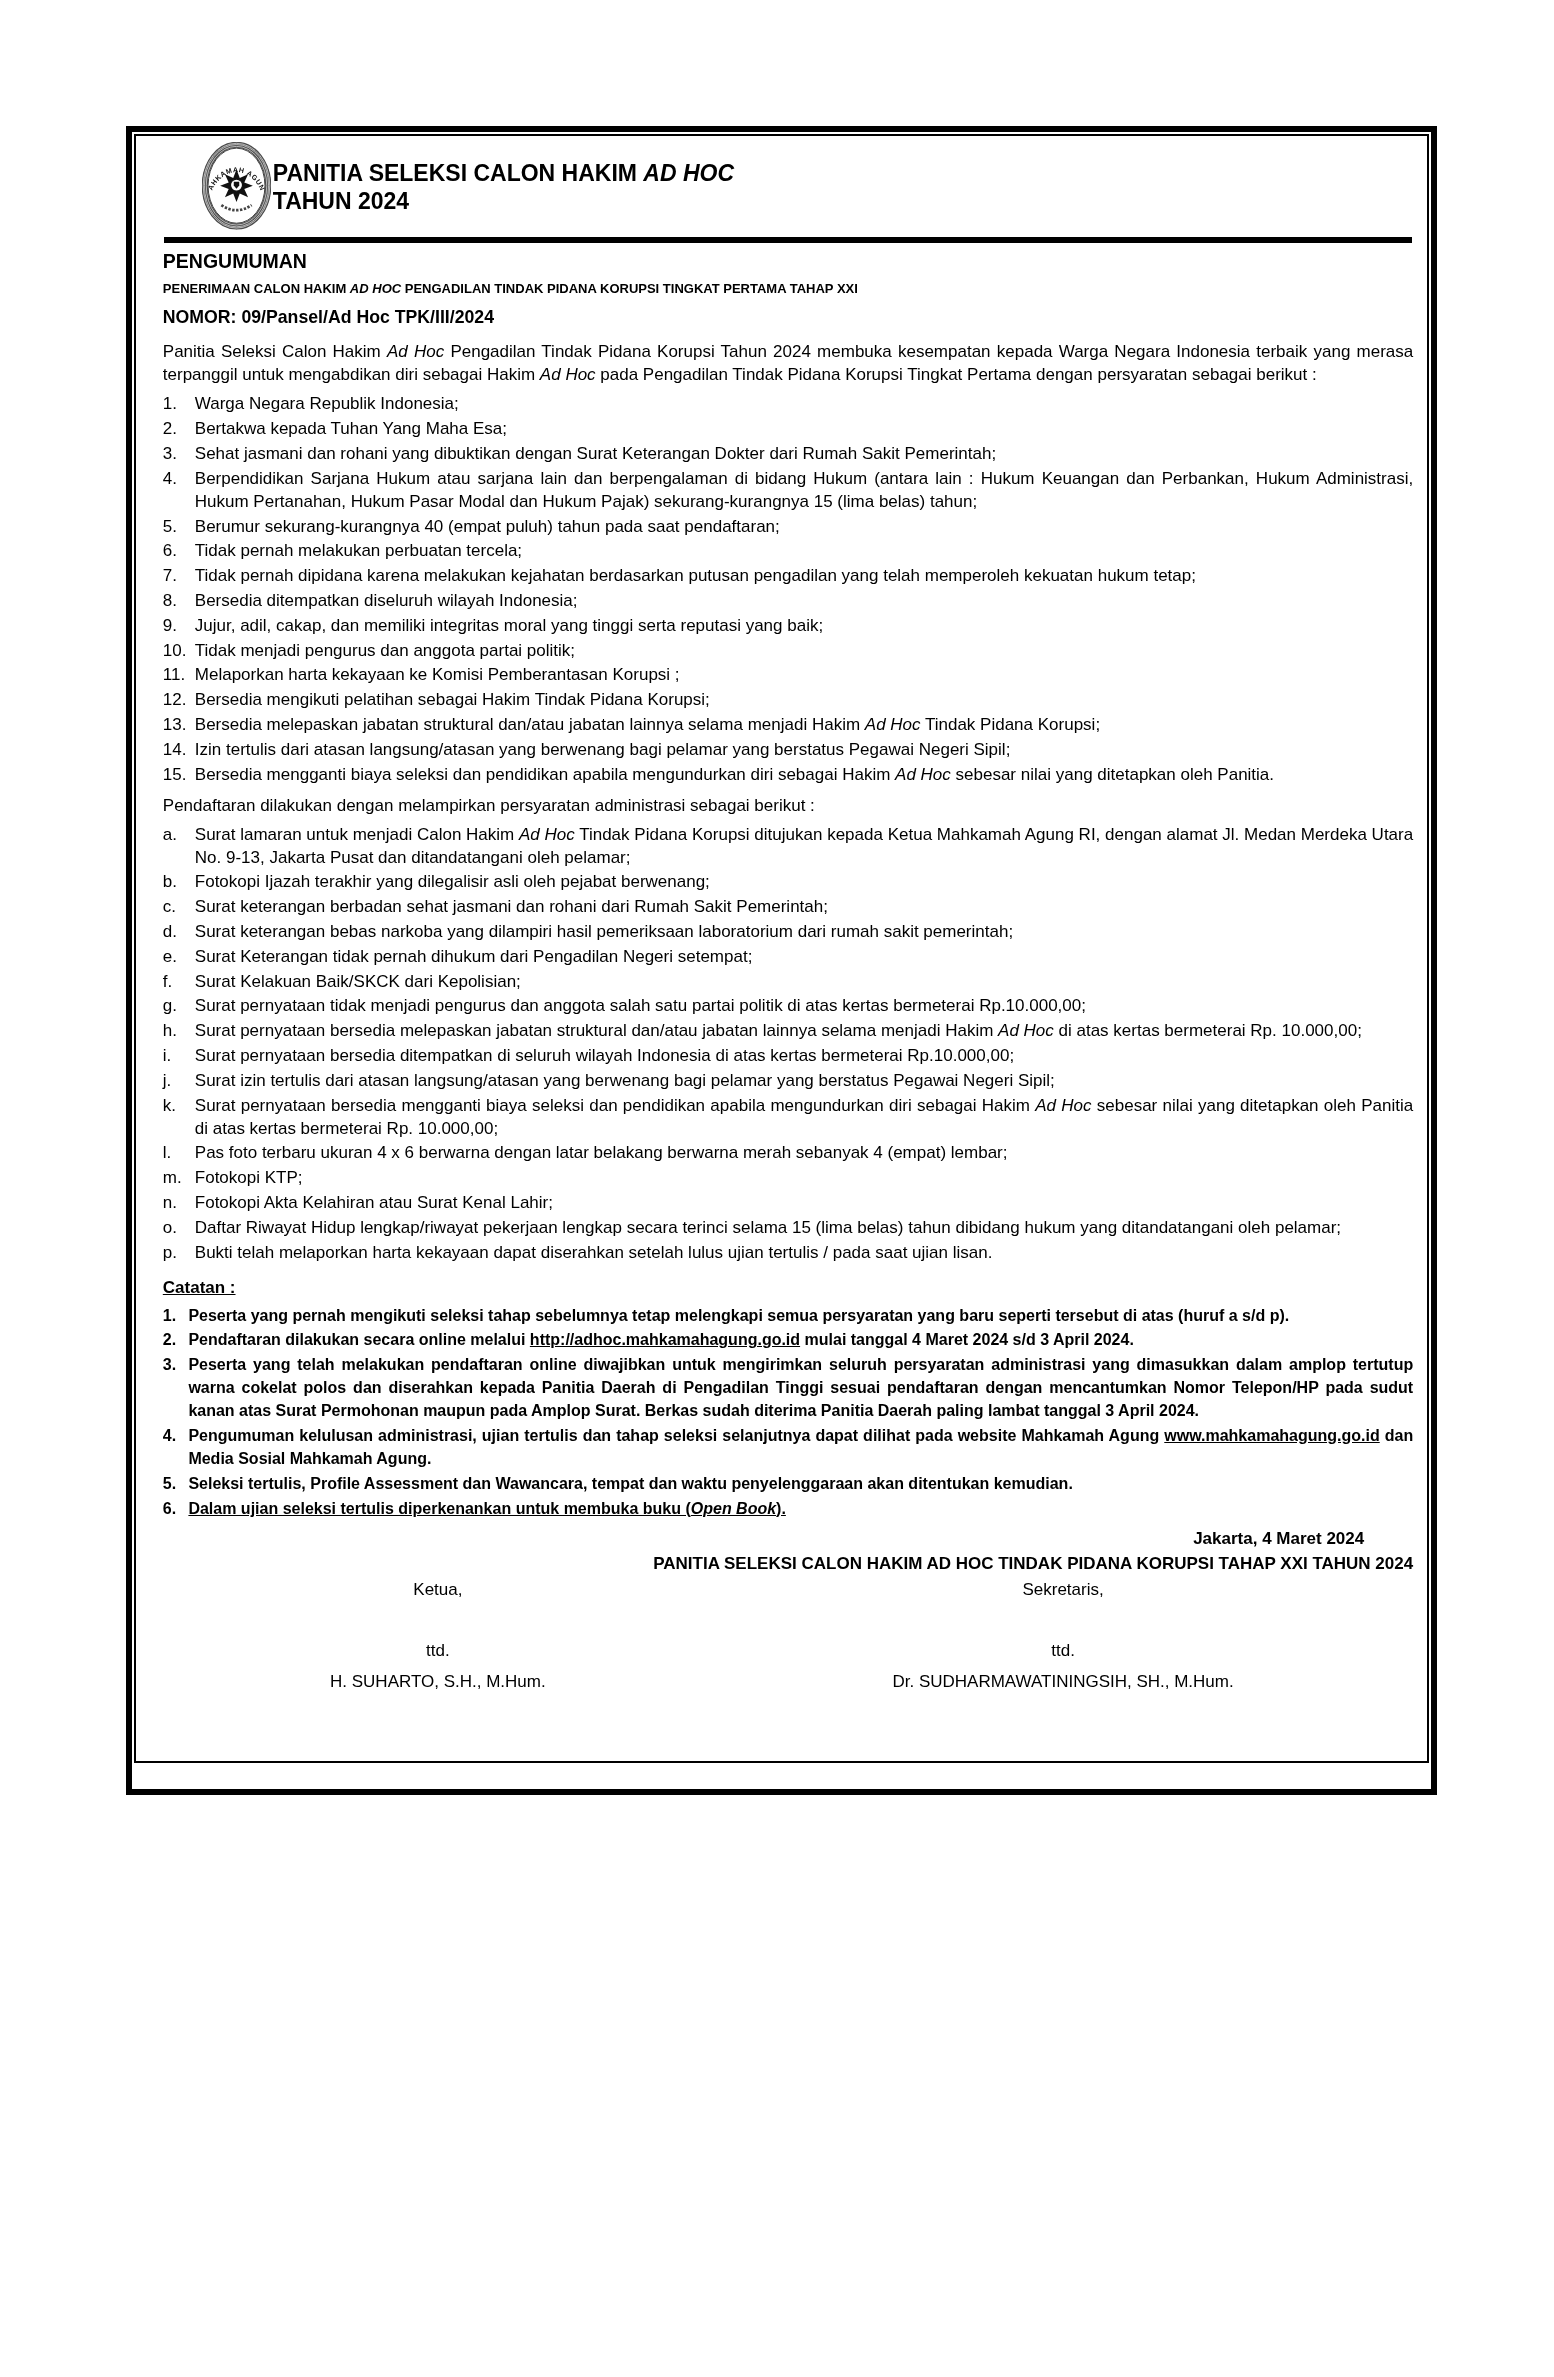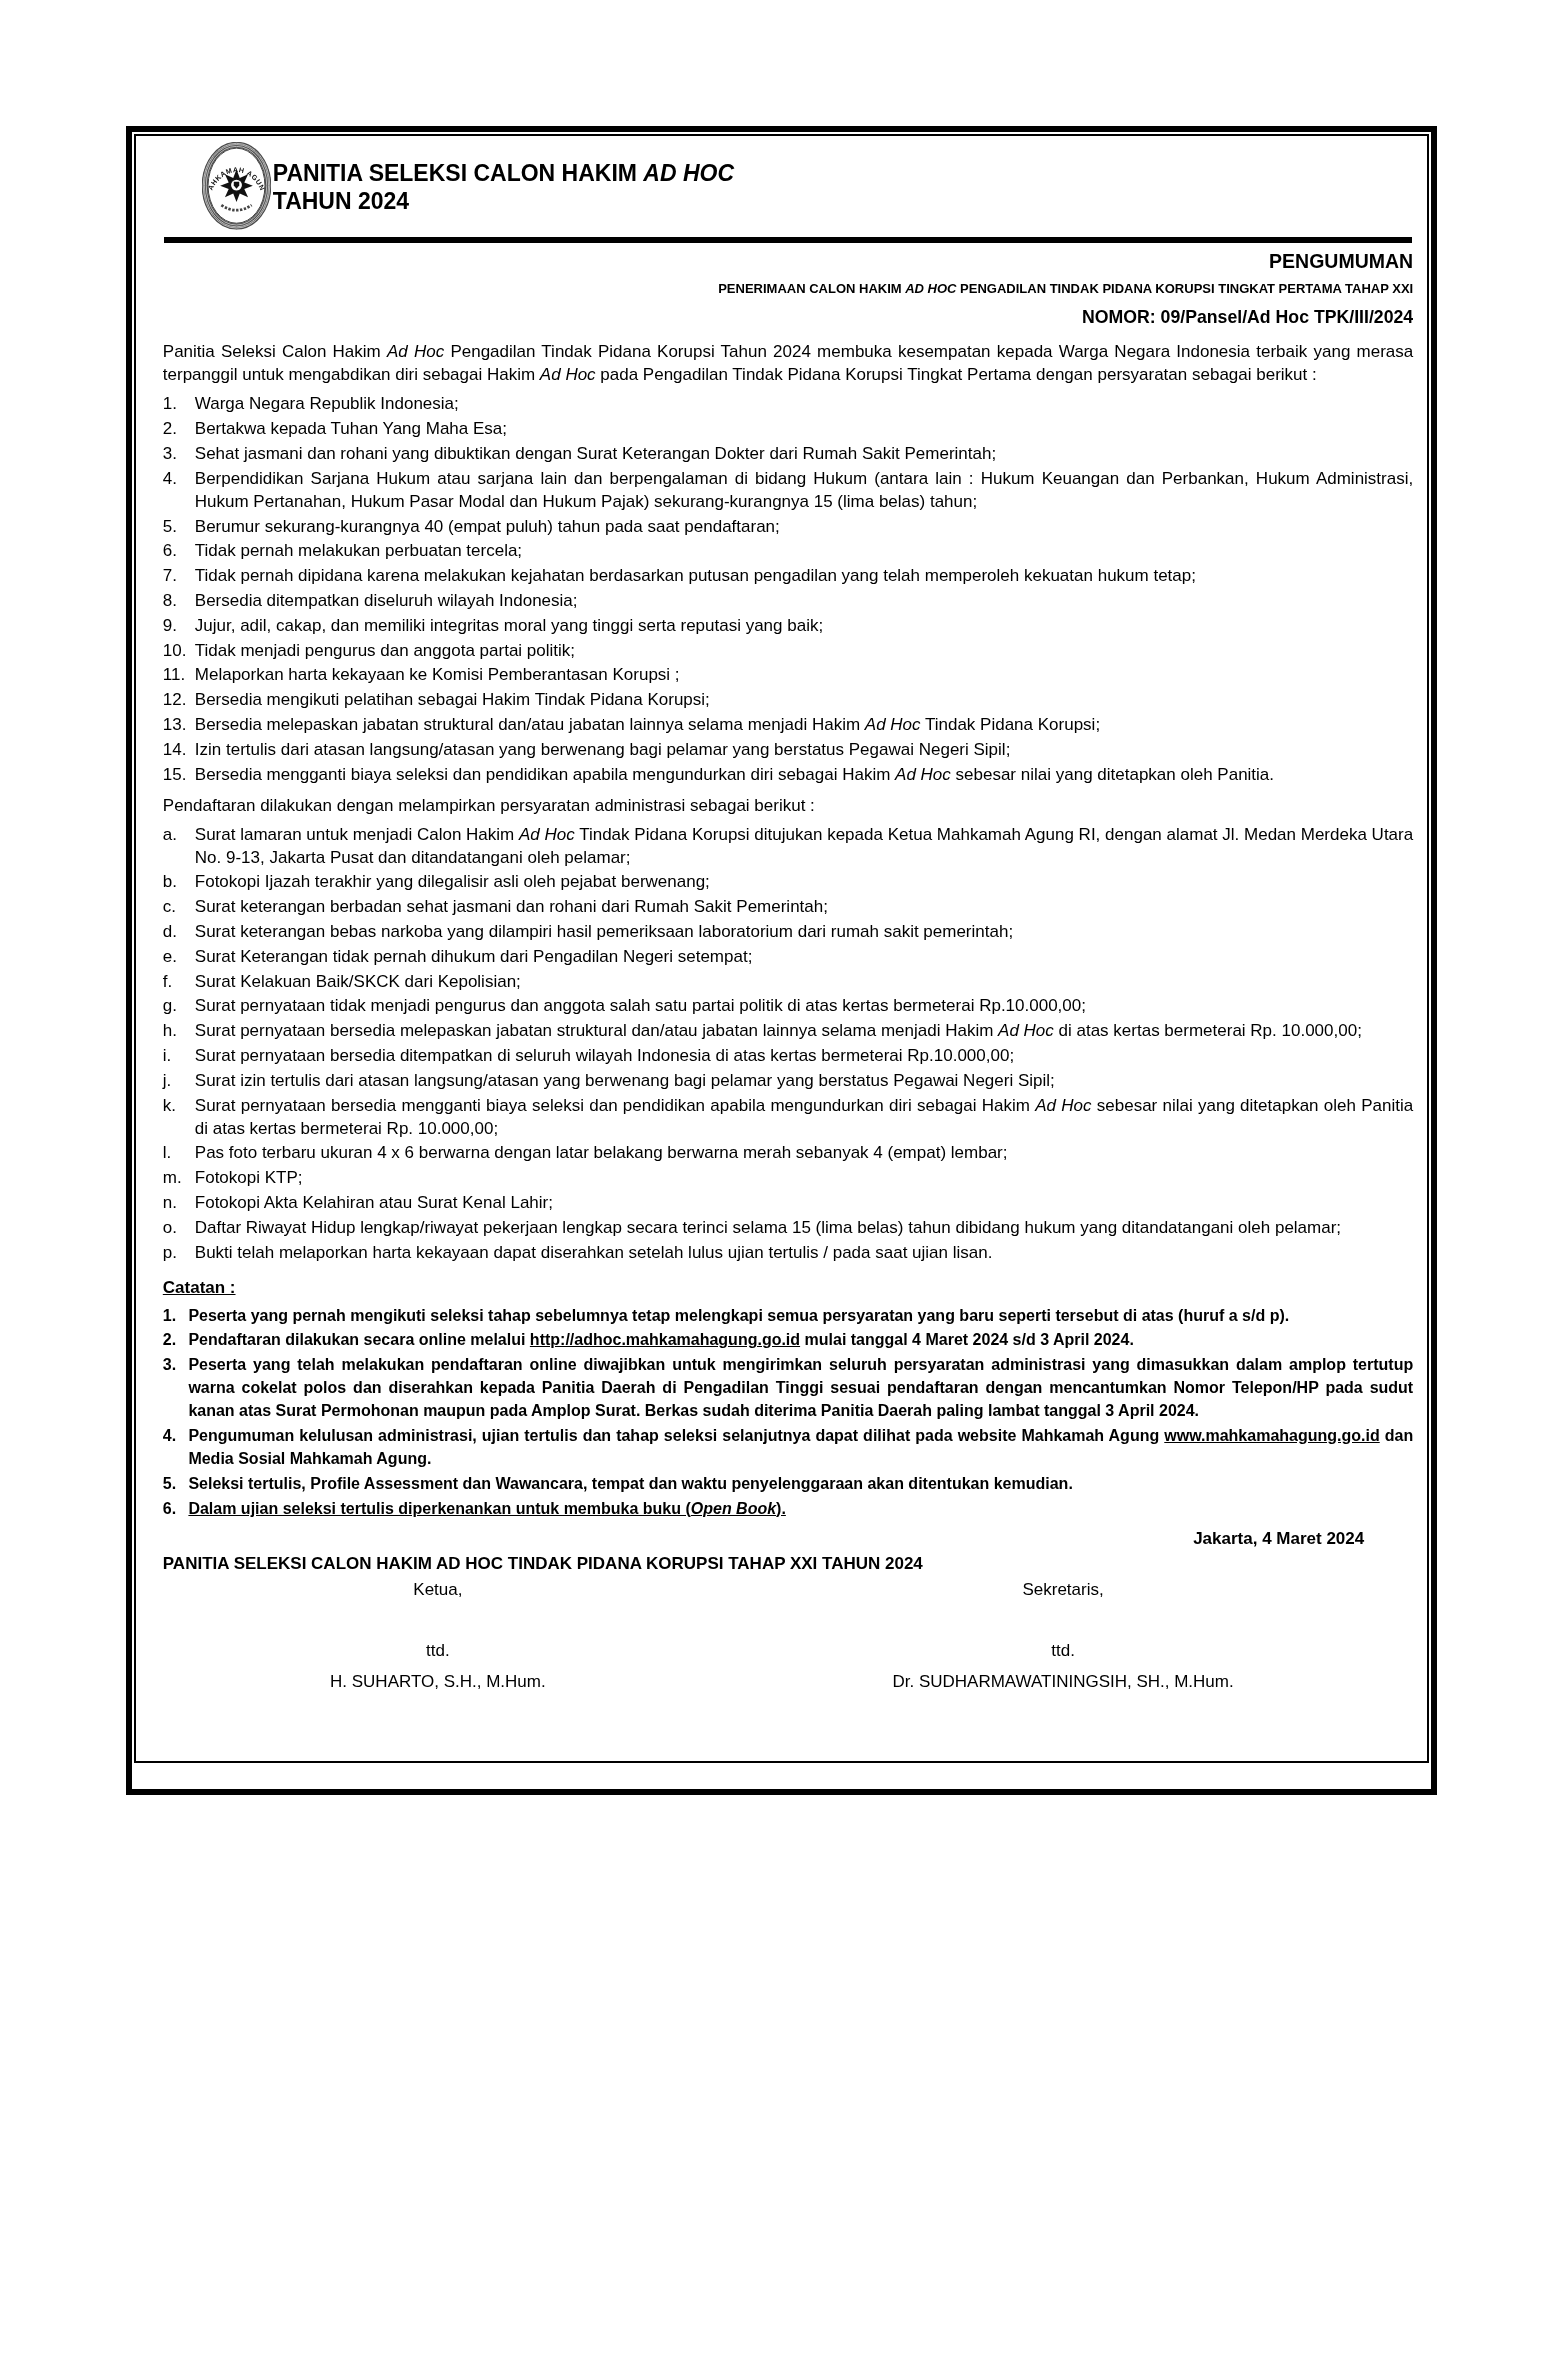--- a/index.html
+++ b/index.html
@@ -8,41 +8,41 @@
   .frame{position:absolute;left:126px;top:126px;width:1311px;min-height:1669px;
          border:6.7px solid #000;padding:1.8px;box-sizing:border-box;background:#fff;}
   .frame-inner{border:2.4px solid #000;min-height:1629px;box-sizing:border-box;
                padding:6.1px 14px 24.4px 27px;}
   
   .letterhead{display:flex;align-items:center;}
   .seal-wrap{flex:none;width:71px;margin-left:39px;}
   .lh-text{flex:1;text-align:left;font-weight:bold;font-size:23px;line-height:28px;}
   .separator{height:6.1px;background:#000;margin:4.9px 1.2px 3.7px 1.2px;}
   
-  .heading{text-align:right;font-weight:bold;margin-top:1px;margin-bottom:9.8px;}
+  .heading{text-align:left;font-weight:bold;margin-top:1px;margin-bottom:9.8px;}
   .heading .t1{font-size:19.5px;line-height:28px;}
   .heading .t2{font-size:13px;line-height:28px;}
   .heading .t3{font-size:17.7px;line-height:28px;}
   
   .para{font-size:17px;line-height:23px;text-align:justify;margin:3.7px 0 6.1px 0;}
   .dlist{margin:0;padding:0;}
   .item{display:flex;margin-bottom:1.8px;}
   .item .no{flex:none;width:32px;font-size:17px;line-height:23px;}
   .item .tx{flex:1;font-size:17px;line-height:23px;text-align:justify;}
   .admin-intro{font-size:17px;line-height:23px;margin:8.5px 0 5.5px 0;}
   
   .notes-title{font-size:17px;line-height:23px;font-weight:bold;text-decoration:underline;
                margin:12.2px 0 4.9px 0;}
   .notes .item{font-weight:bold;margin-bottom:1.8px;}
   .notes .item .no{width:25.6px;font-size:16px;}
   .notes .item .tx{font-size:16px;}
   
   .sig-date{text-align:right;padding-right:49px;font-weight:bold;font-size:17px;
             line-height:23px;margin-top:7.3px;}
-  .sig-committee{text-align:left;font-weight:bold;font-size:17px;line-height:23px;margin-top:2.4px;}
+  .sig-committee{text-align:right;font-weight:bold;font-size:17px;line-height:23px;margin-top:2.4px;}
   .sig-row{display:flex;font-weight:normal;font-size:17px;line-height:23px;margin-top:2.4px;}
   .sig-col-l{width:44%;text-align:center;}
   .sig-col-r{width:56%;text-align:center;}
   .sig-row.ttd{margin-top:38px;}
   .sig-row.names{margin-top:8.5px;}
   
   .it{font-style:italic;}
   .bd{font-weight:normal;margin-top:26px;}
   .un{text-decoration:underline;}
 </style>

